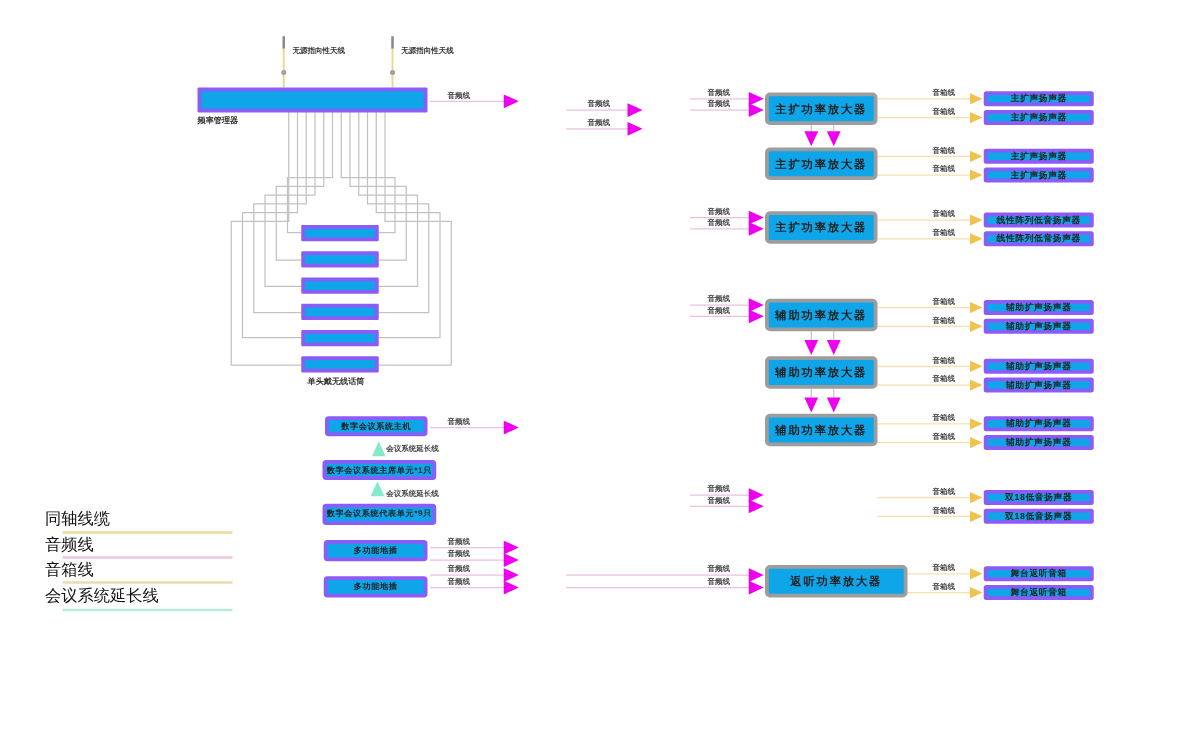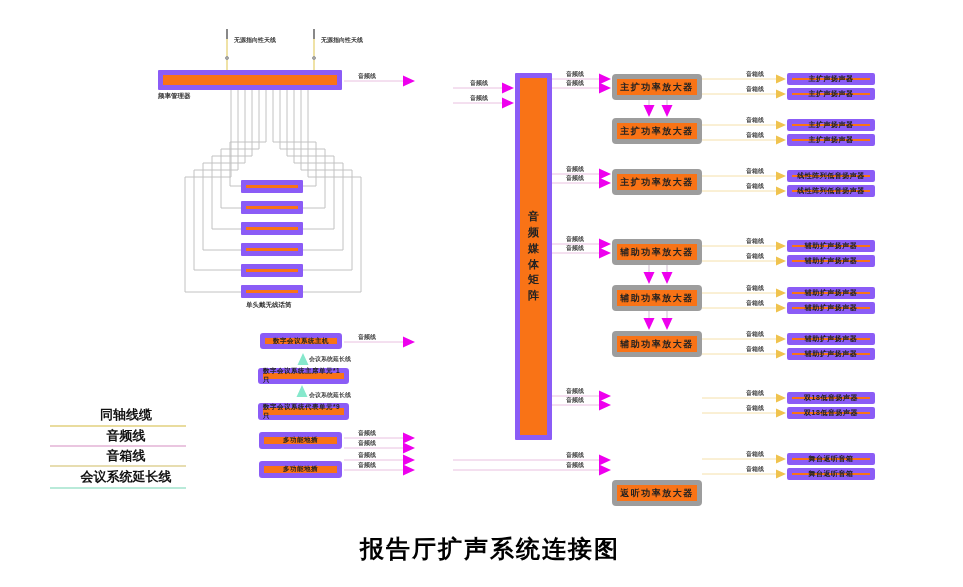--- a/index.html
+++ b/index.html
@@ -1,31 +1,31 @@
 <!DOCTYPE html>
 <html><head>
 <meta charset="utf-8">
 <style>
   html,body{margin:0;padding:0;background:#fff;}
   #canvas{position:relative;width:963px;height:587px;background:#fff;overflow:hidden;
           font-family:"Liberation Sans",sans-serif;color:#1a1a1a;}
   #wires{position:absolute;left:0;top:0;}
-  .box{position:absolute;background:#f97316;border:5px solid #8b5cf6;box-sizing:border-box;
+  .box{position:absolute;background:#0ea5e9;border:3px solid #8b5cf6;box-sizing:border-box;
        display:flex;align-items:center;justify-content:center;font-weight:bold;color:#222;}
   .plain{border-radius:1px;}
   .amp{border-radius:4px;font-size:9px;letter-spacing:1.5px;border-color:#9d9d9d;}
   .spk{border-radius:2px;font-size:7px;letter-spacing:.5px;}
   .conf{border-radius:3px;font-size:6.5px;letter-spacing:.5px;}
   .vwrap{display:flex;align-items:center;justify-content:center;}
   .vtext{width:13px;word-break:break-all;line-height:1.45;font-size:11px;font-weight:bold;
          text-align:center;}
   .lbl{position:absolute;font-size:6.5px;font-weight:bold;color:#333;white-space:nowrap;}
   .cable-lbl{position:absolute;font-size:6px;font-weight:bold;color:#444;white-space:nowrap;}
-  .legend-item{position:absolute;left:48px;width:156px;text-align:center;font-size:13px;
-               font-weight:bold;color:#111;}
+  .legend-item{position:absolute;left:36px;width:156px;text-align:left;font-size:13px;
+               font-weight:normal;color:#111;}
   .legend-line{position:absolute;left:50px;width:136px;height:2px;}
   #title{position:absolute;left:300px;top:533px;width:380px;text-align:center;
          font-size:24px;font-weight:bold;letter-spacing:2px;color:#000;}
 </style>
 </head>
 <body>
 
 <div id="canvas">
   <svg id="wires" width="963" height="587">
       <line x1="227" y1="29" x2="227" y2="39" stroke="#888" stroke-width="2"></line>
@@ -202,39 +202,36 @@
   <span class="lbl" style="left:158px;top:92px;">频率管理器</span>
 
   <div class="box plain" style="left:241px;top:180px;width:62px;height:13px;"></div>
   <div class="box plain" style="left:241px;top:201px;width:62px;height:13px;"></div>
   <div class="box plain" style="left:241px;top:222px;width:62px;height:13px;"></div>
   <div class="box plain" style="left:241px;top:243px;width:62px;height:13px;"></div>
   <div class="box plain" style="left:241px;top:264px;width:62px;height:13px;"></div>
   <div class="box plain" style="left:241px;top:285px;width:62px;height:13px;"></div>
   <span class="lbl" style="left:246px;top:301px;">单头戴无线话筒</span>
 
-  <div class="box plain vwrap" style="left:515px;top:73px;width:37px;height:367px;">
-    <span class="vtext">音频媒体矩阵</span>
-  </div>
 
   <div class="box conf" style="left:260px;top:333px;width:82px;height:16px;">数字会议系统主机</div>
   <span class="cable-lbl" style="left:309px;top:355px;">会议系统延长线</span>
   <div class="box conf" style="left:258px;top:368px;width:91px;height:16px;">数字会议系统主席单元*1只</div>
   <span class="cable-lbl" style="left:309px;top:391px;">会议系统延长线</span>
   <div class="box conf" style="left:258px;top:403px;width:91px;height:17px;">数字会议系统代表单元*9只</div>
   <div class="box conf" style="left:259px;top:432px;width:83px;height:17px;">多功能地插</div>
   <div class="box conf" style="left:259px;top:461px;width:83px;height:17px;">多功能地插</div>
 
   <div class="box amp" style="left:612px;top:74px;width:90px;height:26px;">主扩功率放大器</div>
   <div class="box amp" style="left:612px;top:118px;width:90px;height:26px;">主扩功率放大器</div>
   <div class="box amp" style="left:612px;top:169px;width:90px;height:26px;">主扩功率放大器</div>
   <div class="box amp" style="left:612px;top:239px;width:90px;height:26px;">辅助功率放大器</div>
   <div class="box amp" style="left:612px;top:285px;width:90px;height:26px;">辅助功率放大器</div>
   <div class="box amp" style="left:612px;top:331px;width:90px;height:26px;">辅助功率放大器</div>
-  <div class="box amp" style="left:612px;top:480px;width:90px;height:26px;">返听功率放大器</div>
+  <div class="box amp" style="left:612px;top:452px;width:114px;height:26px;">返听功率放大器</div>
 
   <div class="box spk" style="left:787px;top:73px;width:88px;height:12px;">主扩声扬声器</div>
   <div class="box spk" style="left:787px;top:88px;width:88px;height:12px;">主扩声扬声器</div>
   <div class="box spk" style="left:787px;top:119px;width:88px;height:12px;">主扩声扬声器</div>
   <div class="box spk" style="left:787px;top:134px;width:88px;height:12px;">主扩声扬声器</div>
   <div class="box spk" style="left:787px;top:170px;width:88px;height:12px;">线性阵列低音扬声器</div>
   <div class="box spk" style="left:787px;top:185px;width:88px;height:12px;">线性阵列低音扬声器</div>
   <div class="box spk" style="left:787px;top:240px;width:88px;height:12px;">辅助扩声扬声器</div>
   <div class="box spk" style="left:787px;top:255px;width:88px;height:12px;">辅助扩声扬声器</div>
   <div class="box spk" style="left:787px;top:287px;width:88px;height:12px;">辅助扩声扬声器</div>
@@ -248,21 +245,20 @@
 
   <div class="legend-item" style="top:406px;">同轴线缆</div>
   <div class="legend-line" style="top: 425px; background: rgb(233, 220, 158);"></div>
   <div class="legend-item" style="top:427px;">音频线</div>
   <div class="legend-line" style="top: 445px; background: rgb(234, 198, 224);"></div>
   <div class="legend-item" style="top:447px;">音箱线</div>
   <div class="legend-line" style="top: 465px; background: rgb(231, 221, 176);"></div>
   <div class="legend-item" style="top:468px;">会议系统延长线</div>
   <div class="legend-line" style="top: 487px; background: rgb(185, 234, 217);"></div>
 
-  <div id="title">报告厅扩声系统连接图</div>
 <span class="cable-lbl" style="left: 358px; top: 72px;">音频线</span>
     <span class="cable-lbl" style="left: 470px; top: 79px;">音频线</span>
     <span class="cable-lbl" style="left: 470px; top: 94px;">音频线</span>
     <span class="cable-lbl" style="left: 566px; top: 70px;">音频线</span>
     <span class="cable-lbl" style="left: 566px; top: 79px;">音频线</span>
     <span class="cable-lbl" style="left: 566px; top: 165px;">音频线</span>
     <span class="cable-lbl" style="left: 566px; top: 174px;">音频线</span>
     <span class="cable-lbl" style="left: 566px; top: 235px;">音频线</span>
     <span class="cable-lbl" style="left: 566px; top: 244px;">音频线</span>
     <span class="cable-lbl" style="left: 566px; top: 387px;">音频线</span>

